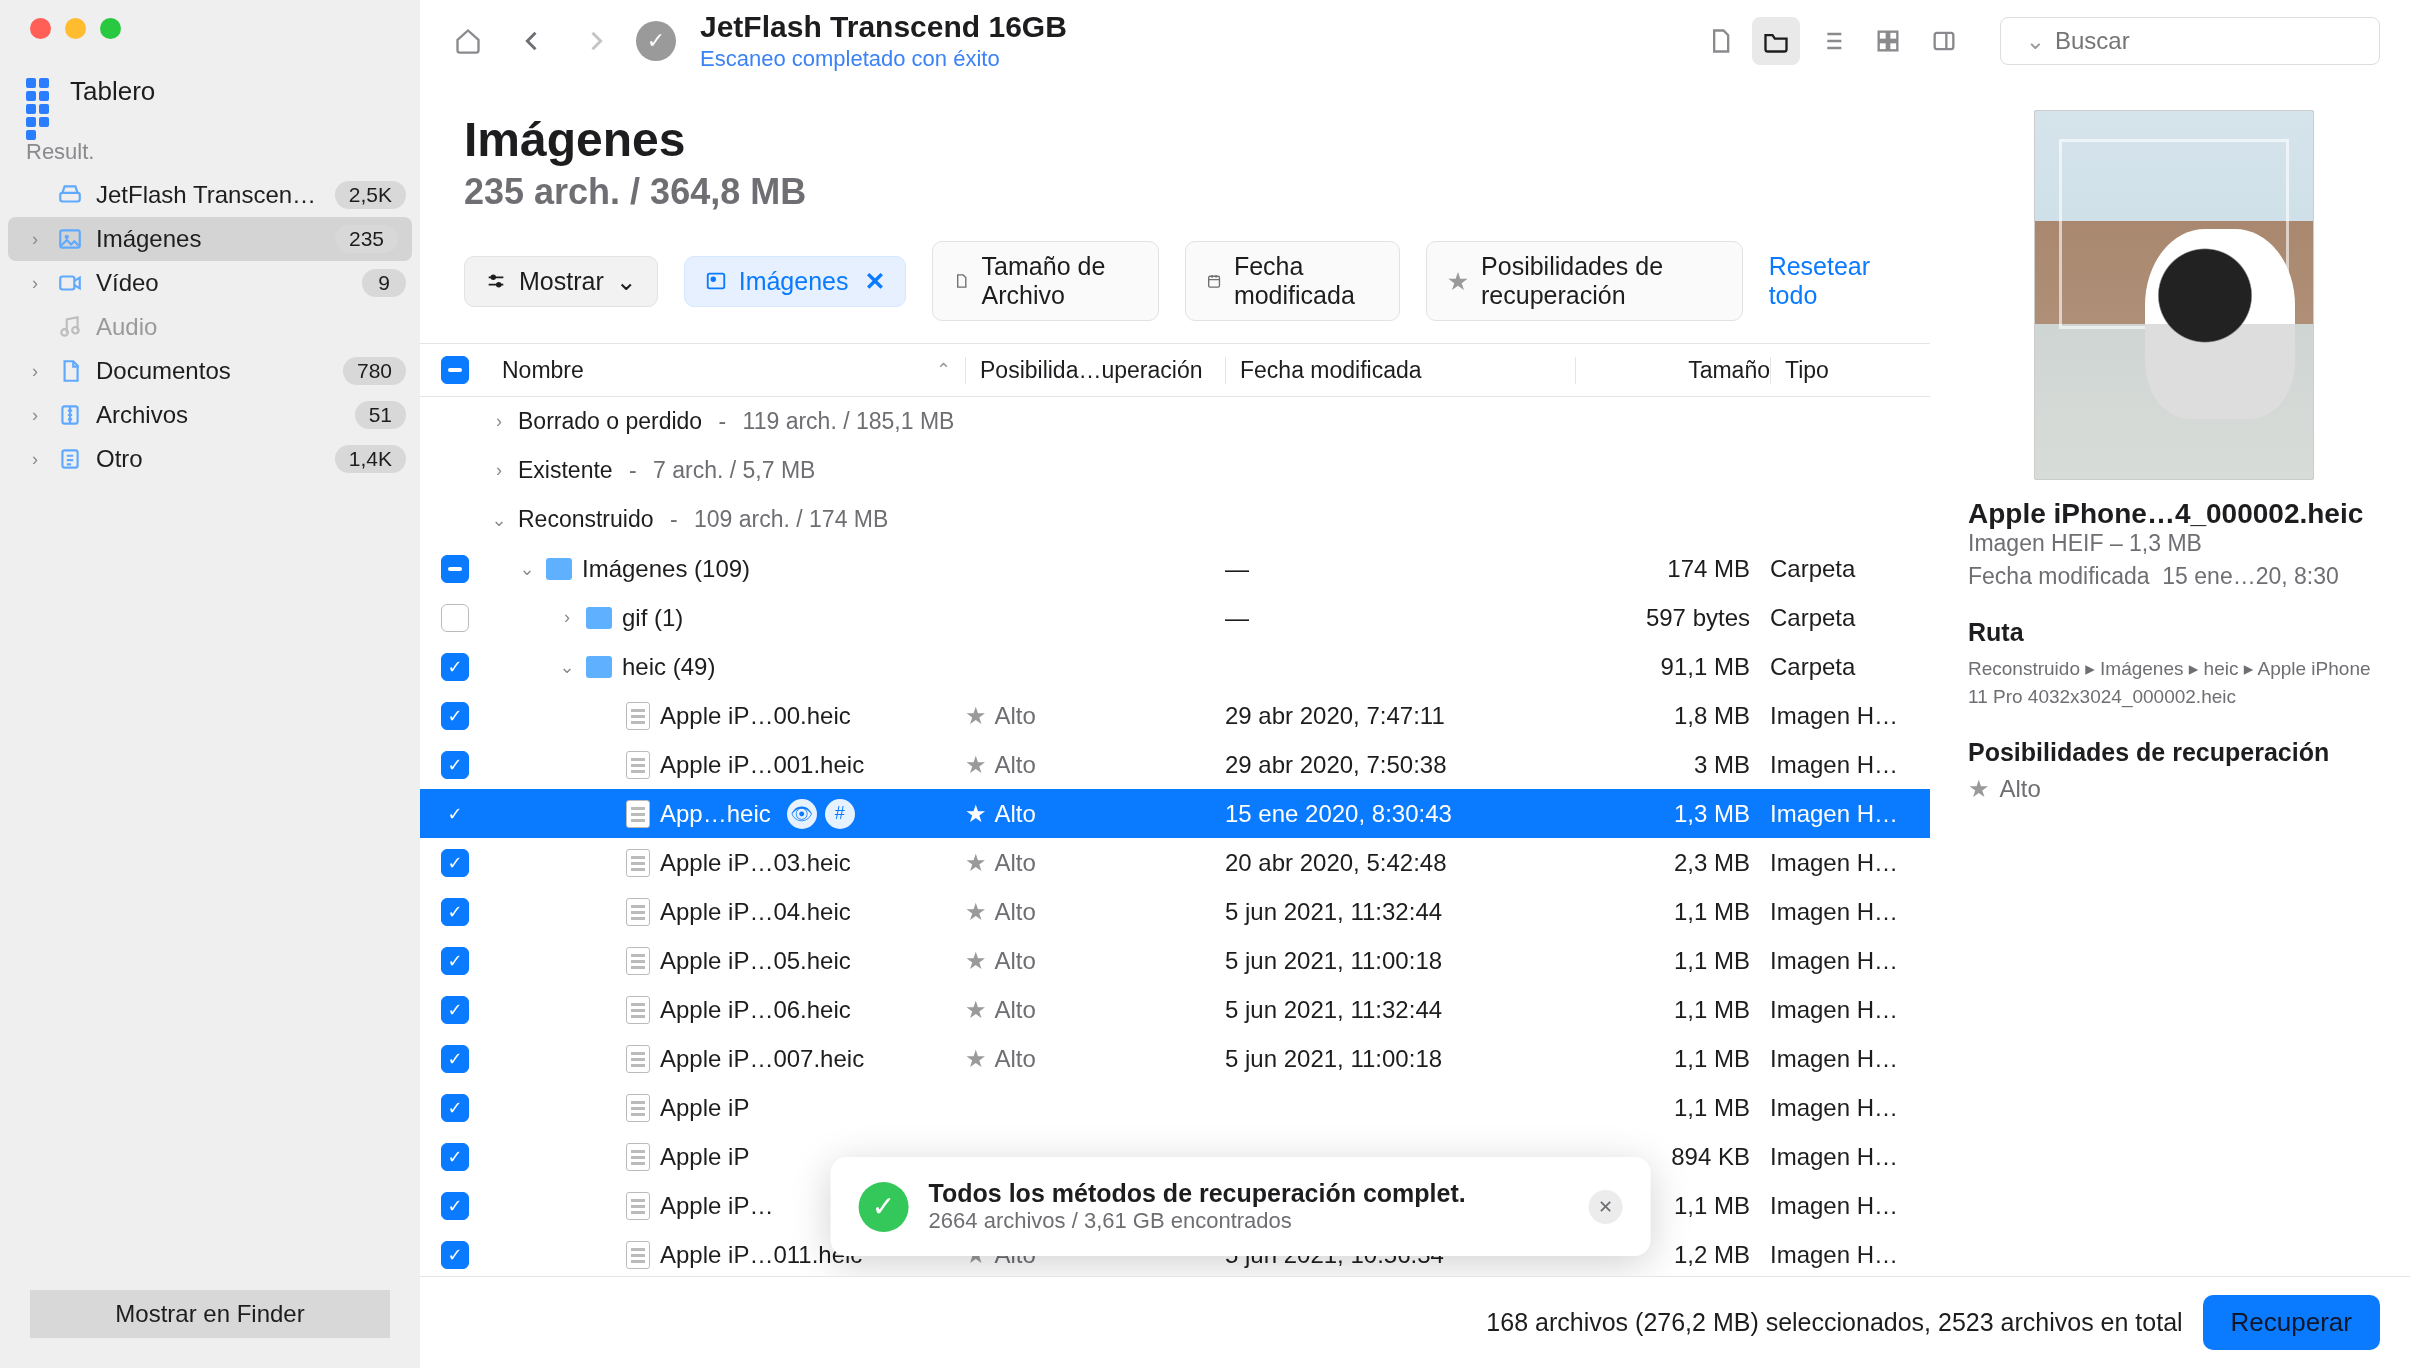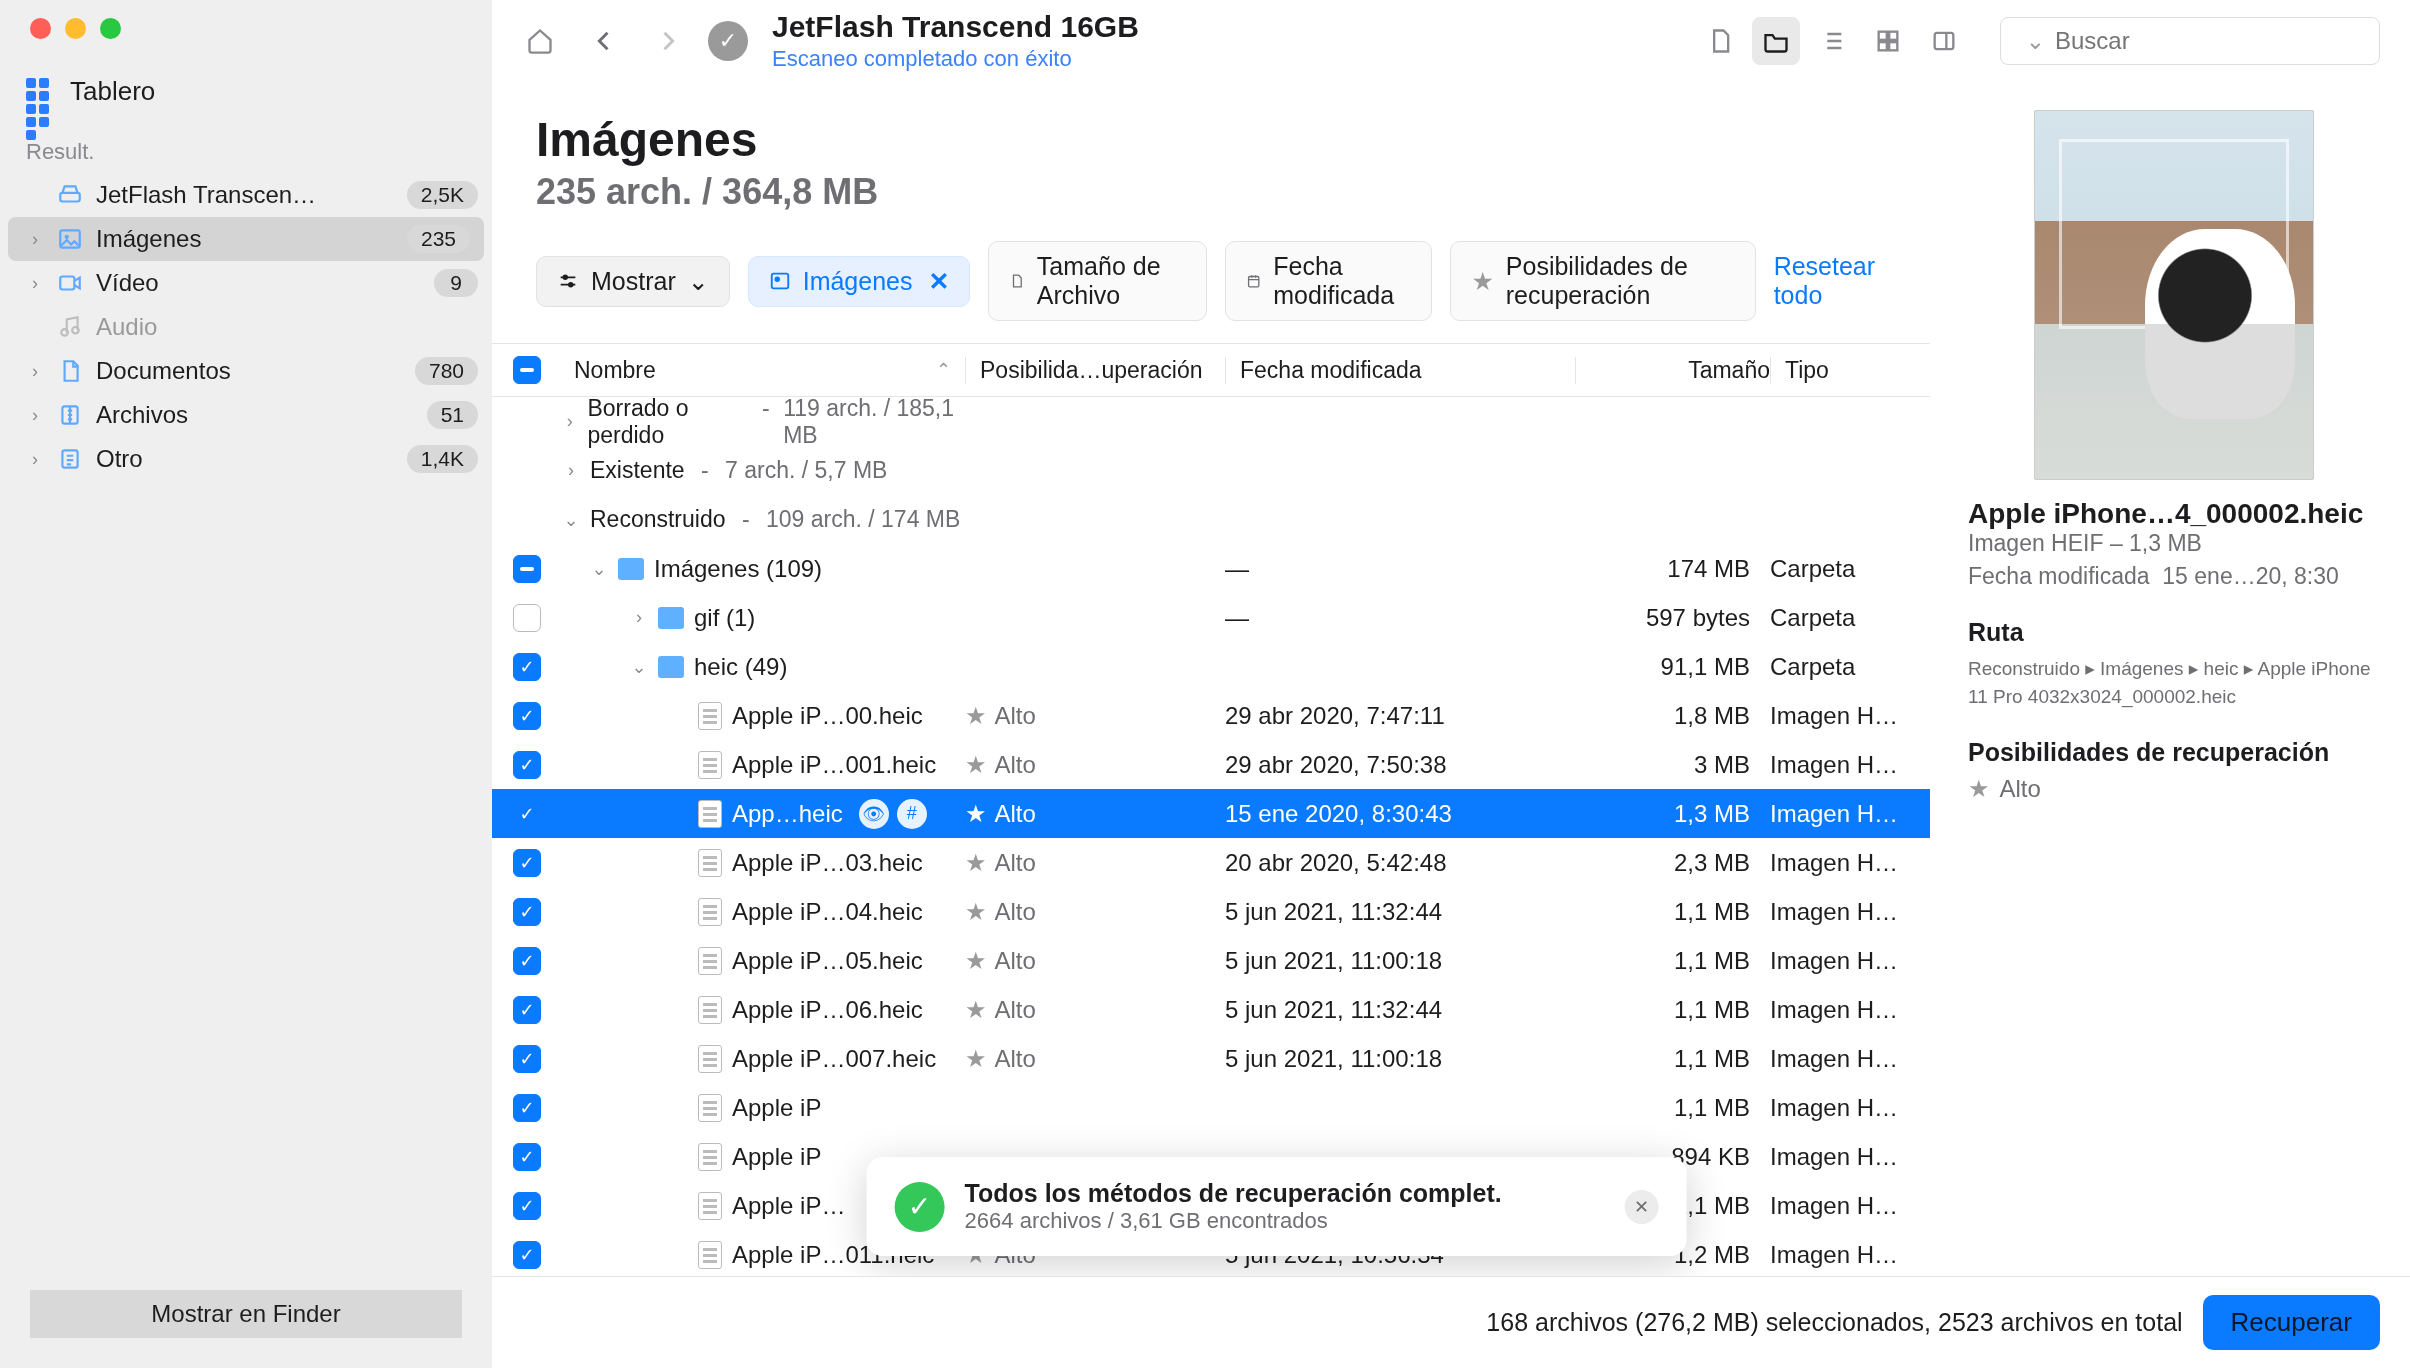--- a/index.html
+++ b/index.html
@@ -1,18 +1,18 @@
 <!DOCTYPE html>
 <html><head>
 <meta charset="utf-8">
 <style>
 * { box-sizing: border-box; margin: 0; padding: 0; }
 body { font-family: -apple-system, BlinkMacSystemFont, "Segoe UI", Helvetica, Arial, sans-serif; font-size: 23px; color: #1d1d1f; background: #fff; width: 2410px; height: 1368px; overflow: hidden; }
 .window { display: flex; width: 100%; height: 100%; }
-.sidebar { width: 492px; background: #efefef; display: flex; flex-direction: column; padding-top: 18px; }
+.sidebar { width: 420px; background: #efefef; display: flex; flex-direction: column; padding-top: 18px; }
 .traffic-lights { display: flex; gap: 14px; padding-left: 30px; margin-bottom: 25px; }
 .tl { width: 21px; height: 21px; border-radius: 50%; }
 .tl.red { background: #ff5f57; }
 .tl.yellow { background: #febc2e; }
 .tl.green { background: #28c840; }
 .dashboard { display: flex; align-items: center; gap: 16px; padding: 12px 26px; font-size: 26px; color: #1d1d1f; }
 .dashboard .grid-icon { width: 28px; height: 28px; display: inline-flex; flex-wrap: wrap; gap: 3px; }
 .dashboard .grid-icon span { width: 10px; height: 10px; background: #2a7dff; border-radius: 2px; }
 .side-header { font-size: 22px; color: #8a8a8e; padding: 20px 26px 8px; }
 .side-item { display: flex; align-items: center; padding: 8px 14px 8px 26px; gap: 12px; font-size: 24px; color: #1d1d1f; position: relative; }
@@ -37,21 +37,21 @@
 .view-modes { display: flex; gap: 8px; margin-right: 16px; }
 .search-wrap { width: 380px; height: 48px; border: 1px solid #ddd; border-radius: 8px; display: flex; align-items: center; padding: 0 14px; gap: 10px; color: #9a9a9a; }
 .search-wrap input { border: none; outline: none; font-size: 24px; flex: 1; background: transparent; }
 
 .content { flex: 1; display: flex; overflow: hidden; }
 .list-area { flex: 1; display: flex; flex-direction: column; min-width: 0; }
 .page-header { padding: 30px 44px 10px; }
 .page-header h1 { font-size: 48px; font-weight: 700; }
 .page-header .stats { font-size: 36px; font-weight: 700; color: #6e6e73; margin-top: 4px; }
 
-.filter-row { display: flex; align-items: center; gap: 18px; padding: 18px 44px 22px; }
+.filter-row { display: flex; align-items: center; gap: 26px; padding: 18px 44px 22px; }
 .chip { display: inline-flex; align-items: center; gap: 12px; padding: 10px 20px; border-radius: 10px; font-size: 25px; border: 1px solid #e2e2e2; background: #fafafa; color: #1d1d1f; }
 .chip.show { background: #f2f2f2; }
 .chip.active { background: #e6f0ff; color: #0a7aff; border-color: #d5e6ff; }
 .chip .x { color: #0a7aff; margin-left: 4px; font-weight: 600; }
 .reset-link { margin-left: auto; color: #0a7aff; font-size: 25px; }
 
 .table-head { display: flex; align-items: center; border-top: 1px solid #e5e5e5; border-bottom: 1px solid #e5e5e5; padding: 12px 0; font-size: 23px; color: #1d1d1f; }
 .th-check { width: 70px; display: flex; align-items: center; justify-content: center; }
 .th-name { flex: 1; padding-left: 12px; display: flex; align-items: center; gap: 8px; }
 .th-name .sort { color: #9a9a9a; font-size: 18px; margin-left: auto; margin-right: 14px; }

